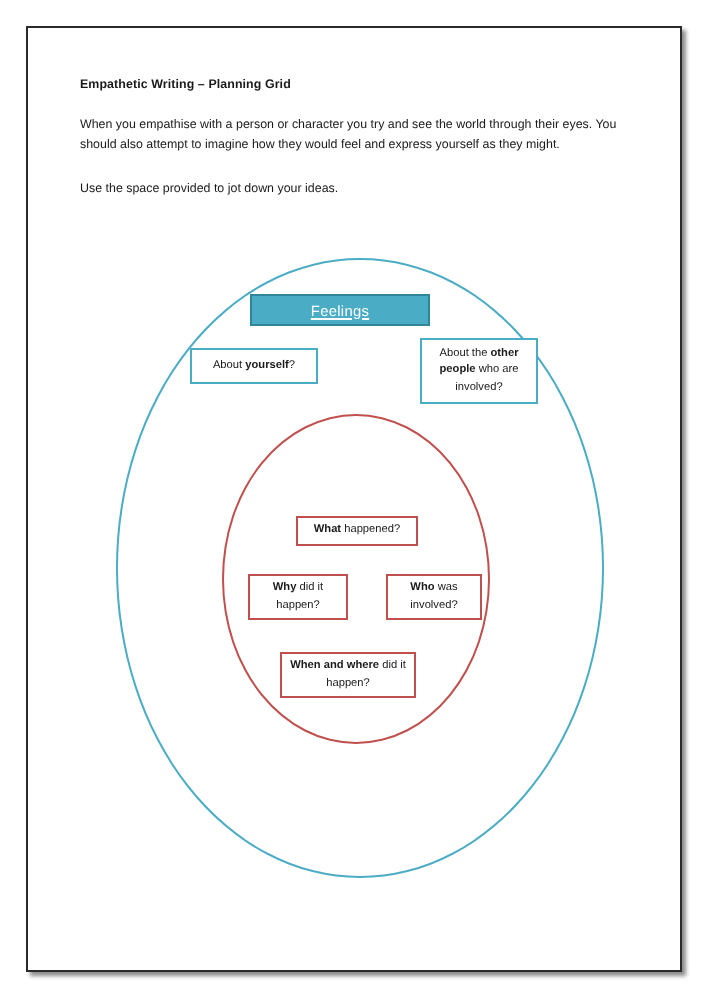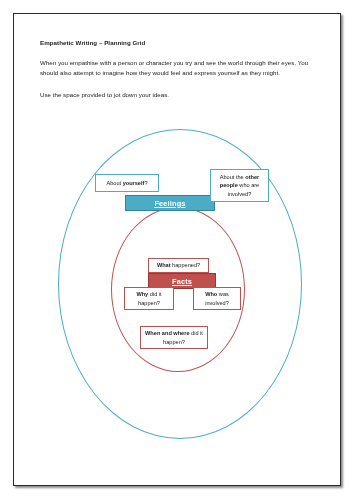--- a/index.html
+++ b/index.html
@@ -83,26 +83,25 @@
   }
 
   
   .chip {
     position: absolute;
     box-sizing: border-box;
     display: flex;
     align-items: center;
     justify-content: center;
     color: #ffffff;
-    font-weight: bold;
+    font-weight: normal;
     font-size: 7.4px;
     text-decoration: underline;
     text-underline-offset: 1px;
     letter-spacing: 0.15px;
-    margin-top: 48px;
   }
   #feelings-chip {
     left: 111px;
     top: 133px;
     width: 90px;
     height: 16px;
     background: #4BACC6;
     border: 1px solid #31859B;
   }
   #facts-chip {
@@ -151,21 +150,20 @@
   </div>
 
   <div id="diagram">
 
     <div class="ellipse" id="feelings-ellipse"></div>
 
     <div class="ellipse" id="facts-ellipse"></div>
 
     <div class="chip" id="feelings-chip">Feelings</div>
 
-    <div class="chip" id="facts-chip">Facts</div>
 
     <div class="note note-blue" id="note-yourself">
       <span>
         <span>About </span><b>yourself</b><span>?</span>
       </span>
     </div>
 
     <div class="note note-blue" id="note-other-people">
       <span>
         <span>About the </span><b>other people</b><span> who are involved?</span>

